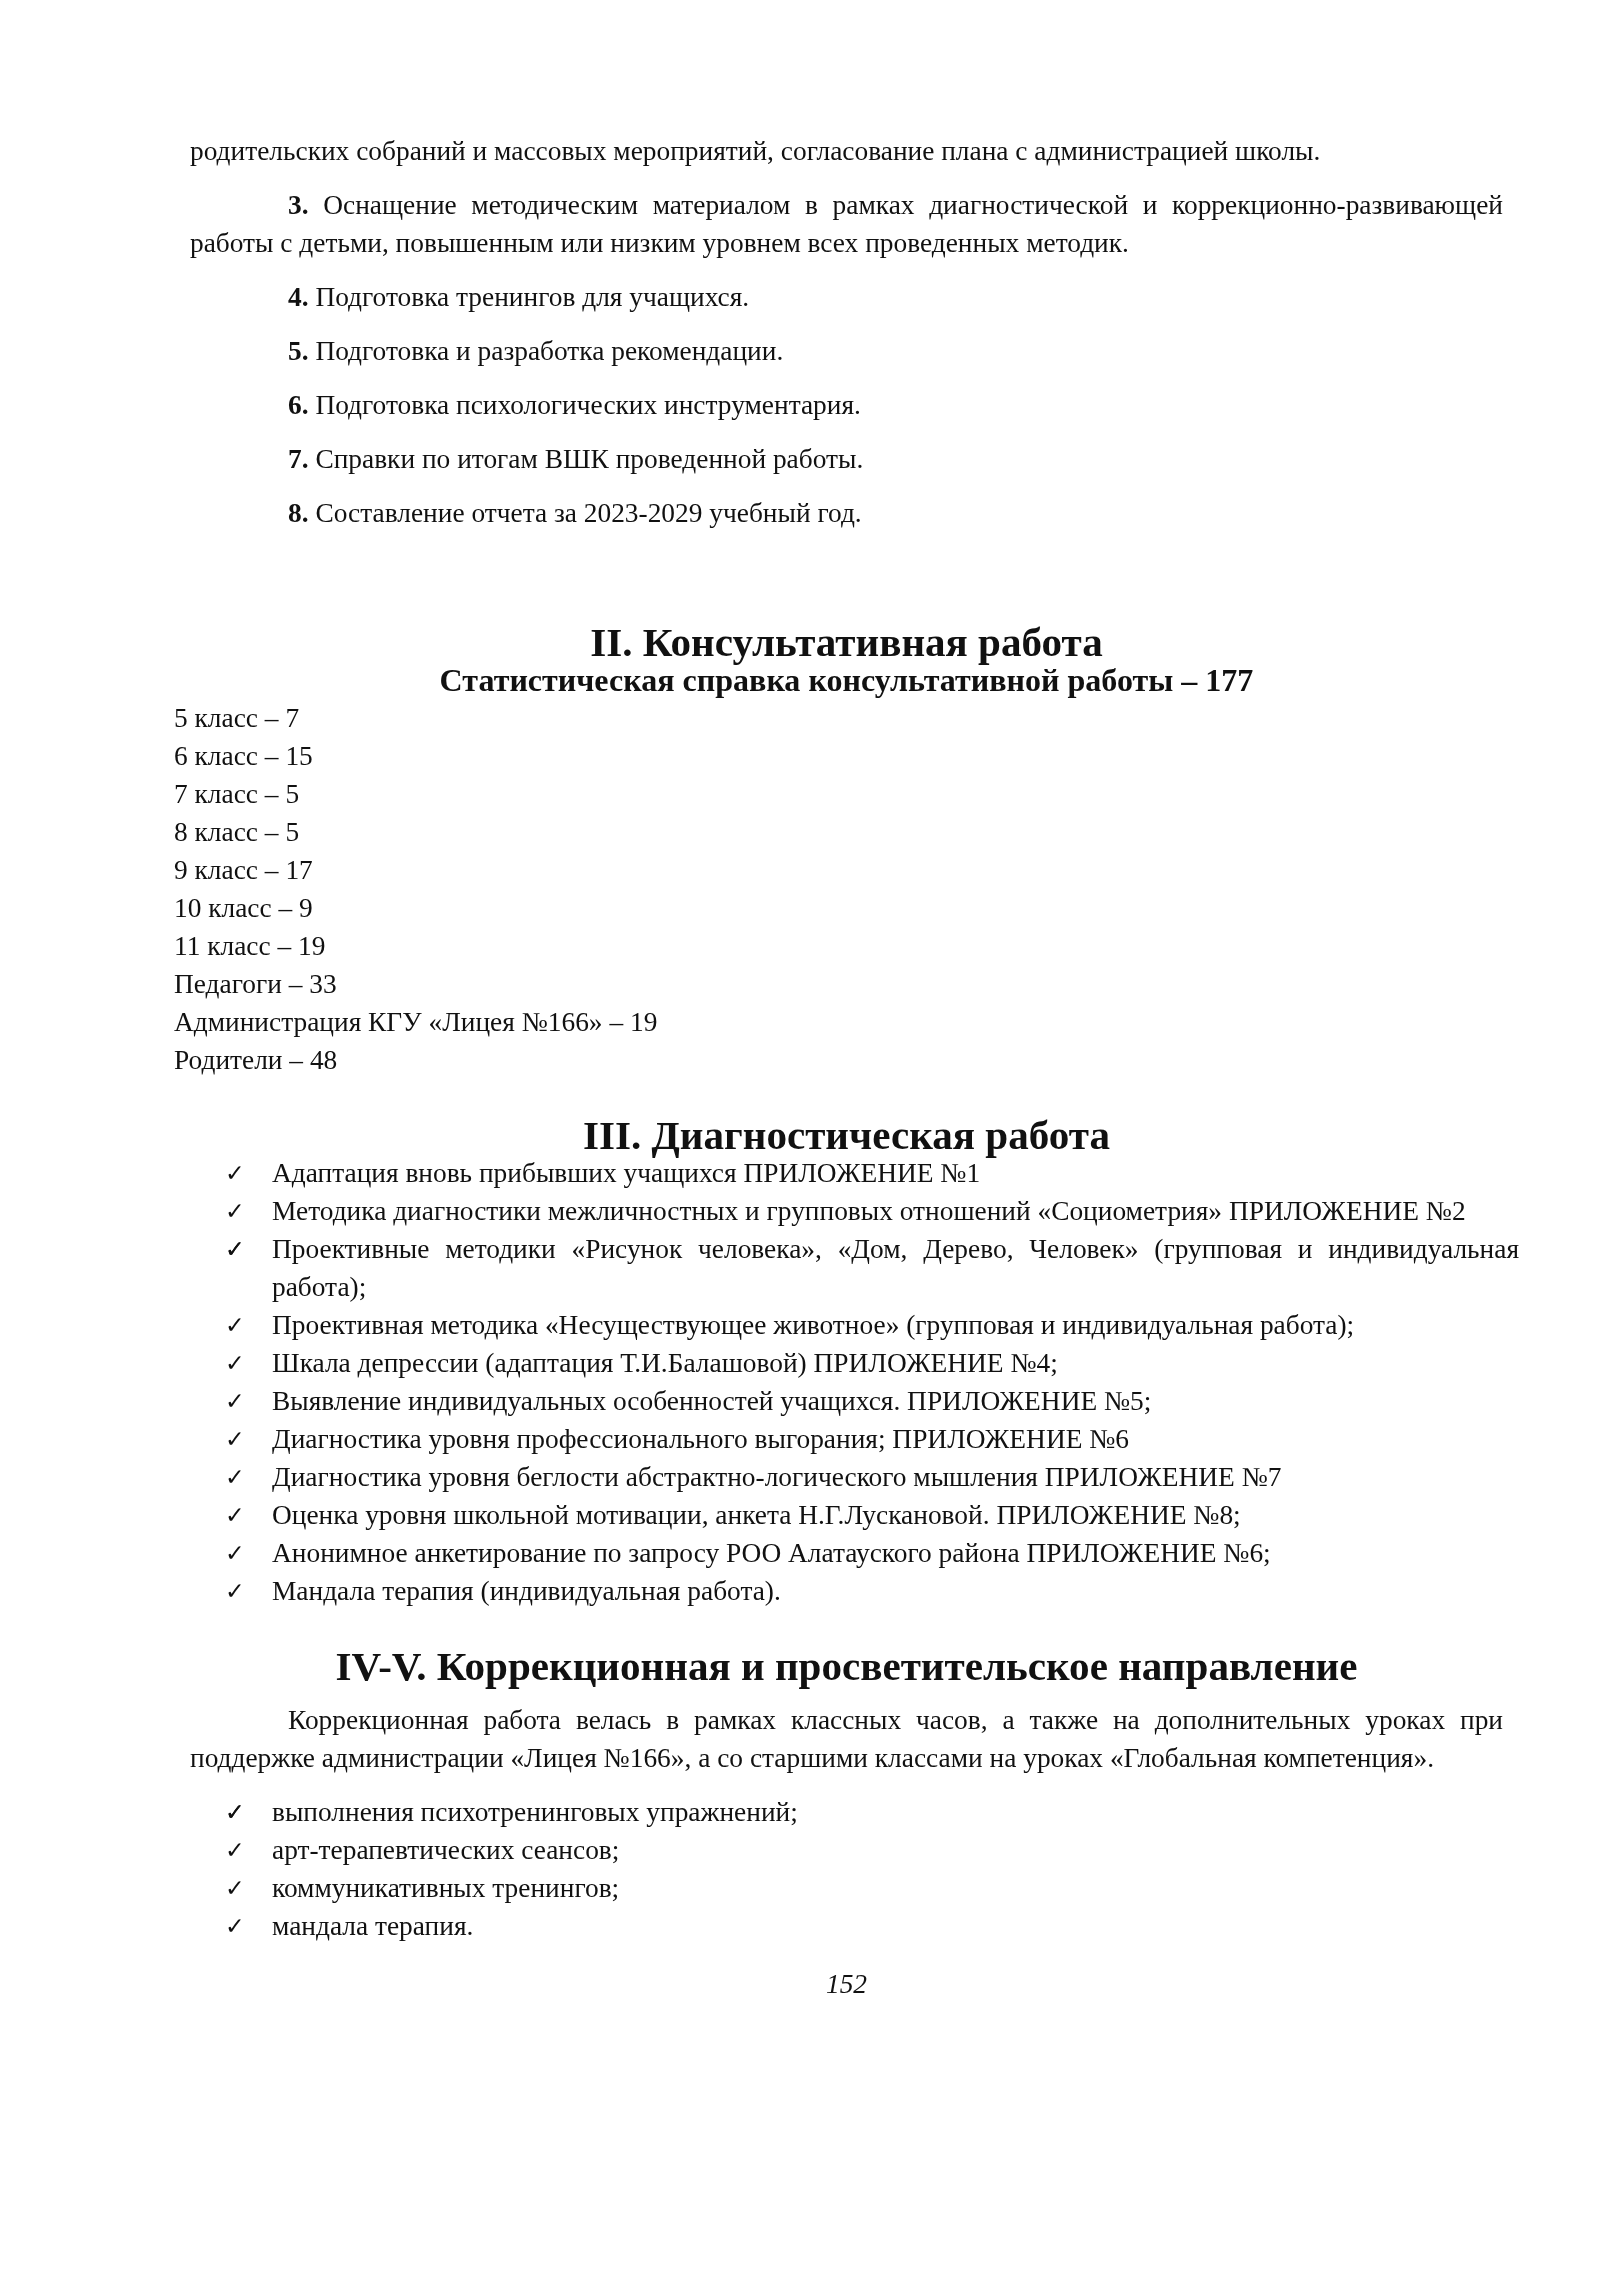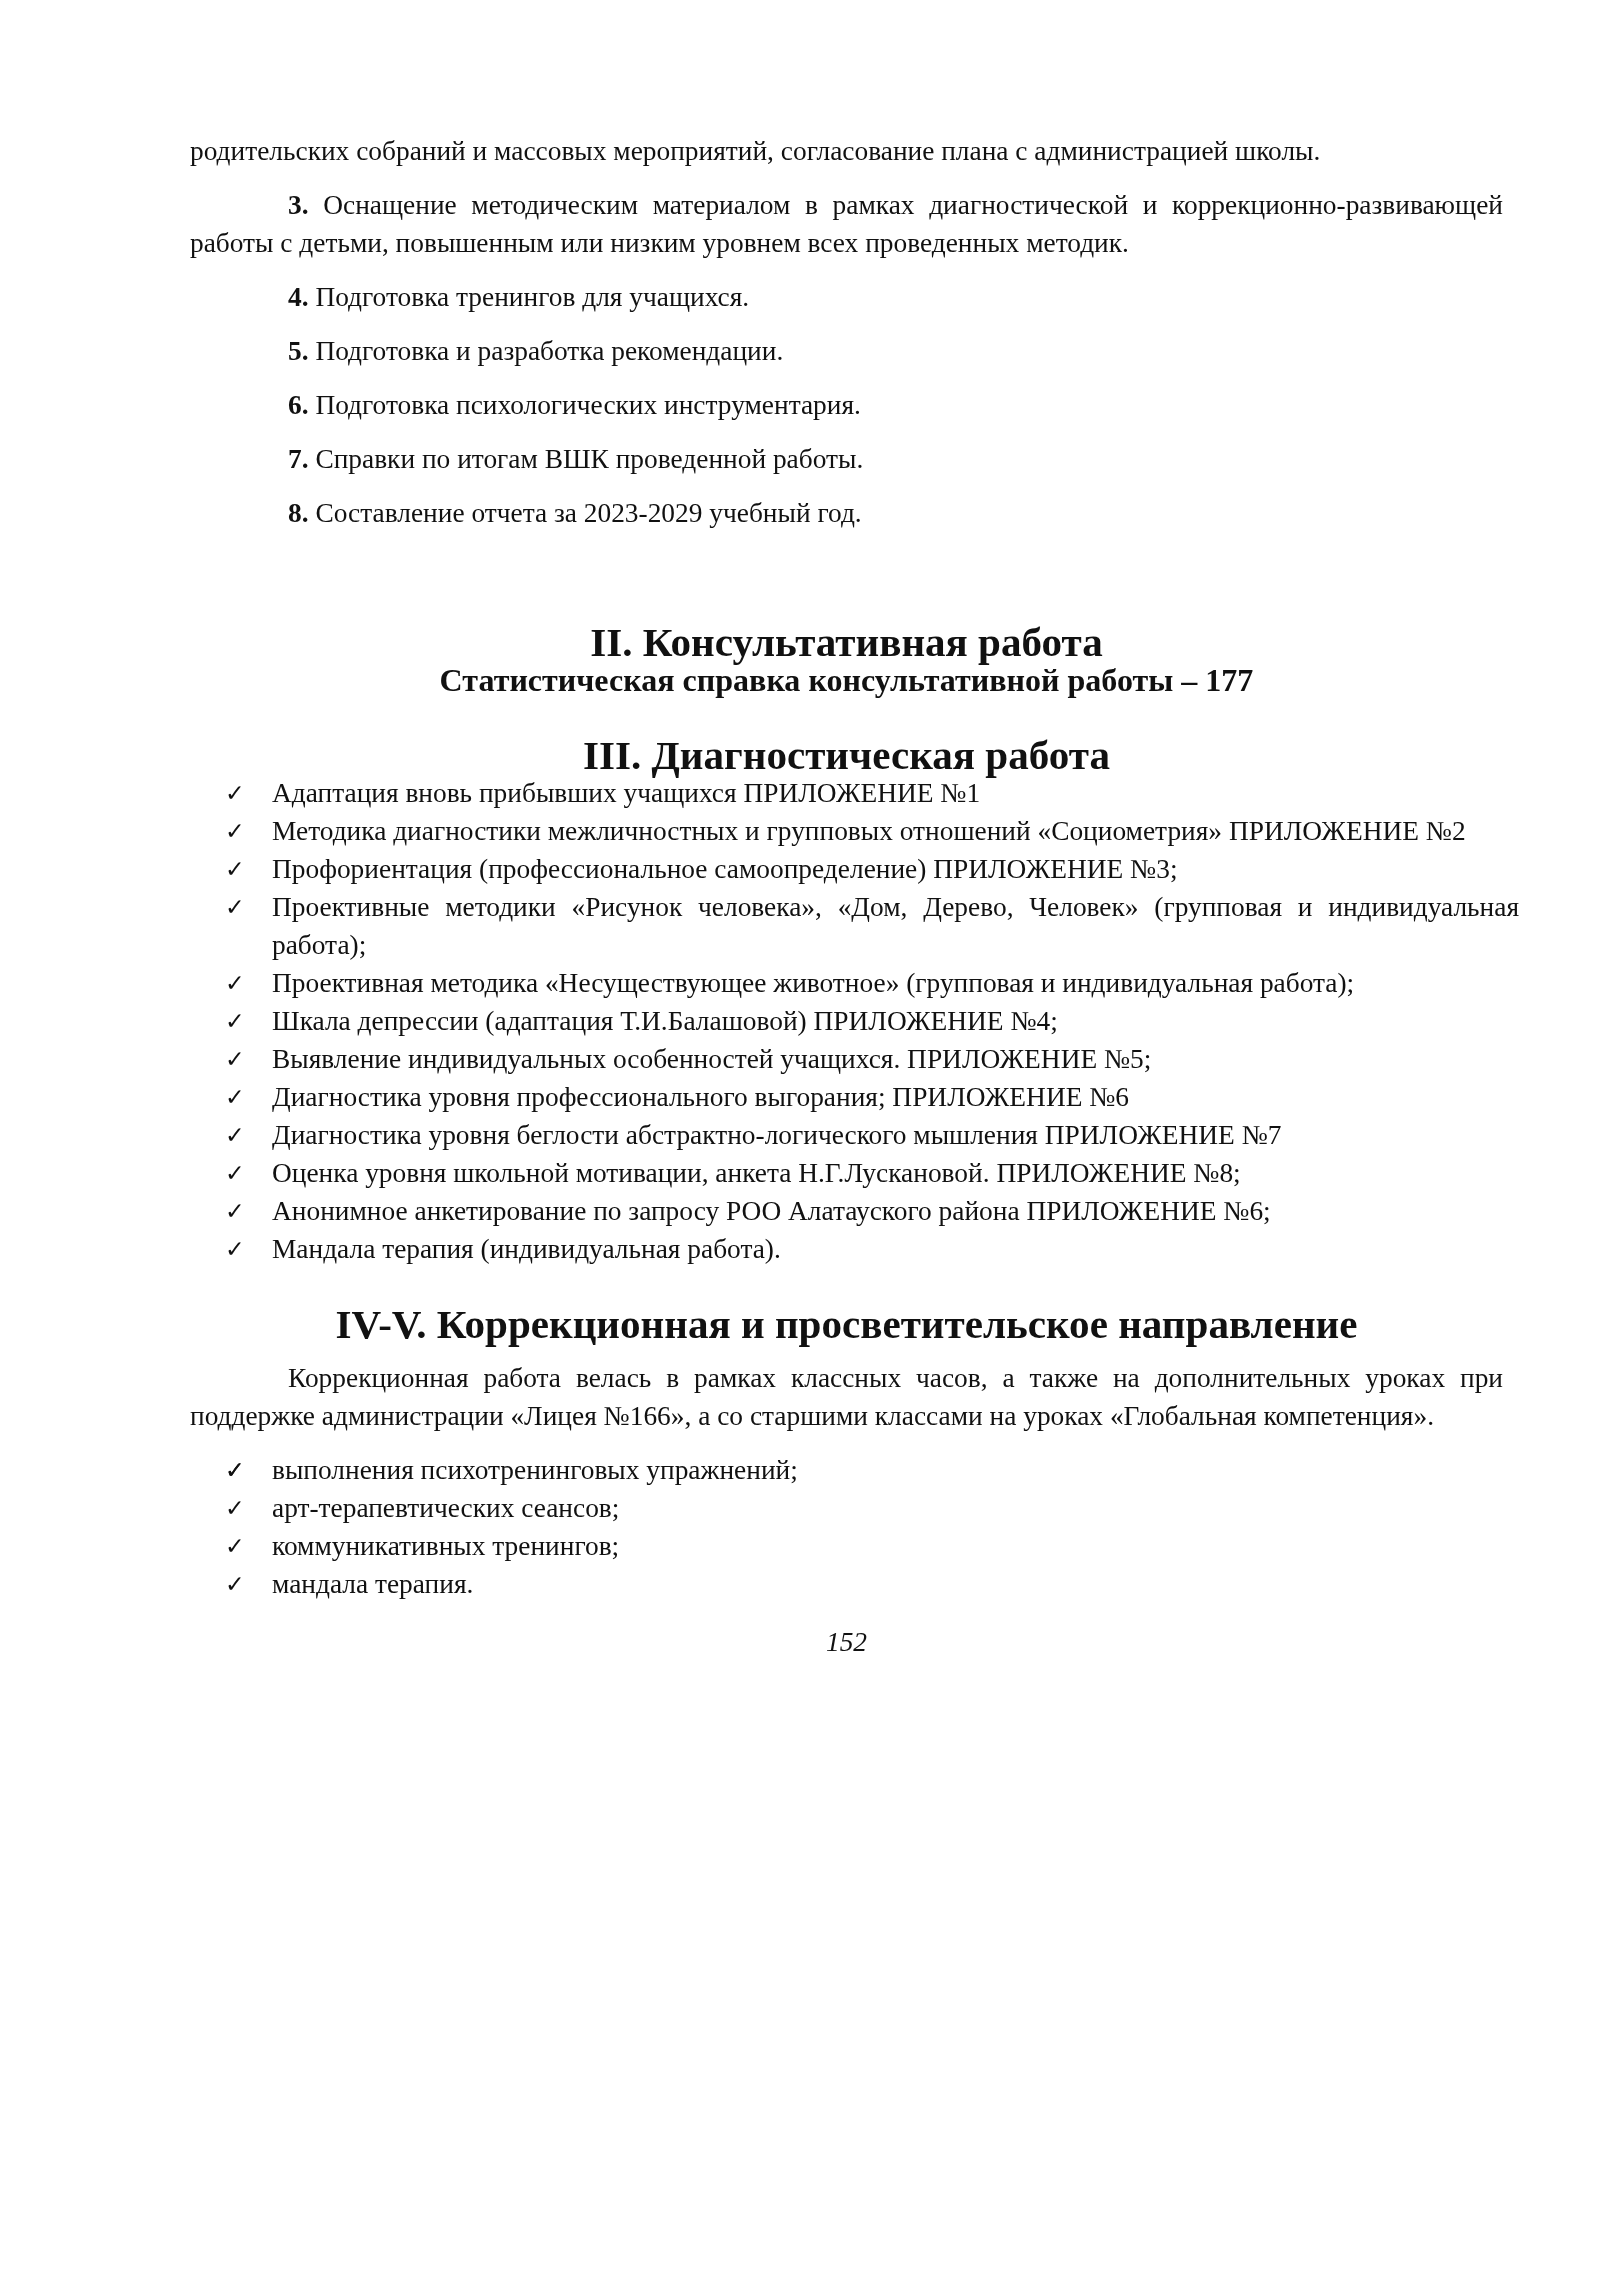--- a/index.html
+++ b/index.html
@@ -36,28 +36,40 @@
     <p class="p indent"><span class="num">6.</span> <span>Подготовка психологических инструментария.</span></p>
     <p class="p indent"><span class="num">7.</span> <span>Справки по итогам ВШК проведенной работы.</span></p>
     <p class="p indent"><span class="num">8.</span> <span>Составление отчета за 2023-2029 учебный год.</span></p>
   </div>
 
   <div class="gap1"></div>
 
   <h2 class="h">II. Консультативная работа</h2>
   <h3 class="h">Статистическая справка консультативной работы – 177</h3>
 
+  <div>
+    <p class="line">5 класс – 7</p>
+    <p class="line">6 класс – 15</p>
+    <p class="line">7 класс – 5</p>
+    <p class="line">8 класс – 5</p>
+    <p class="line">9 класс – 17</p>
+    <p class="line">10 класс – 9</p>
+    <p class="line">11 класс – 19</p>
+    <p class="line">Педагоги – 33</p>
+    <p class="line">Администрация КГУ «Лицея №166» – 19</p>
+    <p class="line">Родители – 48</p>
+  </div>
 
   <div class="gap2"></div>
 
   <h2 class="h">III. Диагностическая работа</h2>
   <ul class="checks">
     <li><span class="chk">✓</span><span>Адаптация вновь прибывших учащихся ПРИЛОЖЕНИЕ №1</span></li>
     <li><span class="chk">✓</span><span>Методика диагностики межличностных и групповых отношений «Социометрия» ПРИЛОЖЕНИЕ №2</span></li>
-    <li><span class="chk">✓</span><span>Профориентация (профессиональное самоопределение) ПРИЛОЖЕНИЕ №3;</span></li>
+    <li><span class="chk">✓</span></li>
     <li><span class="chk">✓</span><span>Проективные методики «Рисунок человека», «Дом, Дерево, Человек» (групповая и индивидуальная работа);</span></li>
     <li><span class="chk">✓</span><span>Проективная методика «Несуществующее животное» (групповая и индивидуальная работа);</span></li>
     <li><span class="chk">✓</span><span>Шкала депрессии (адаптация Т.И.Балашовой) ПРИЛОЖЕНИЕ №4;</span></li>
     <li><span class="chk">✓</span><span>Выявление индивидуальных особенностей учащихся. ПРИЛОЖЕНИЕ №5;</span></li>
     <li><span class="chk">✓</span><span>Диагностика уровня профессионального выгорания; ПРИЛОЖЕНИЕ №6</span></li>
     <li><span class="chk">✓</span><span>Диагностика уровня беглости абстрактно-логического мышления ПРИЛОЖЕНИЕ №7</span></li>
     <li><span class="chk">✓</span><span>Оценка уровня школьной мотивации, анкета Н.Г.Лускановой. ПРИЛОЖЕНИЕ №8;</span></li>
     <li><span class="chk">✓</span><span>Анонимное анкетирование по запросу РОО Алатауского района ПРИЛОЖЕНИЕ №6;</span></li>
     <li><span class="chk">✓</span><span>Мандала терапия (индивидуальная работа).</span></li>
   </ul>

